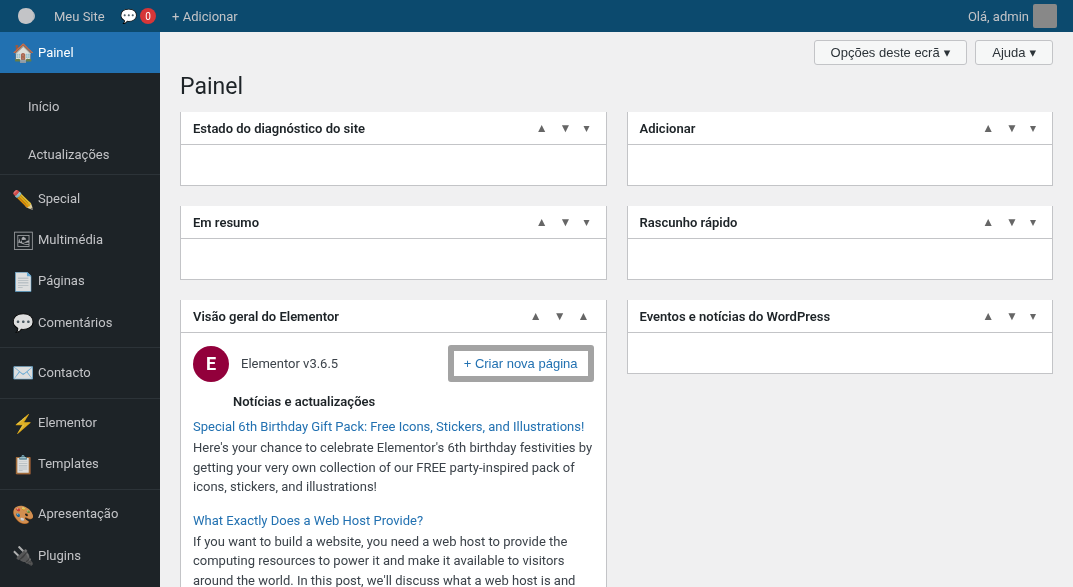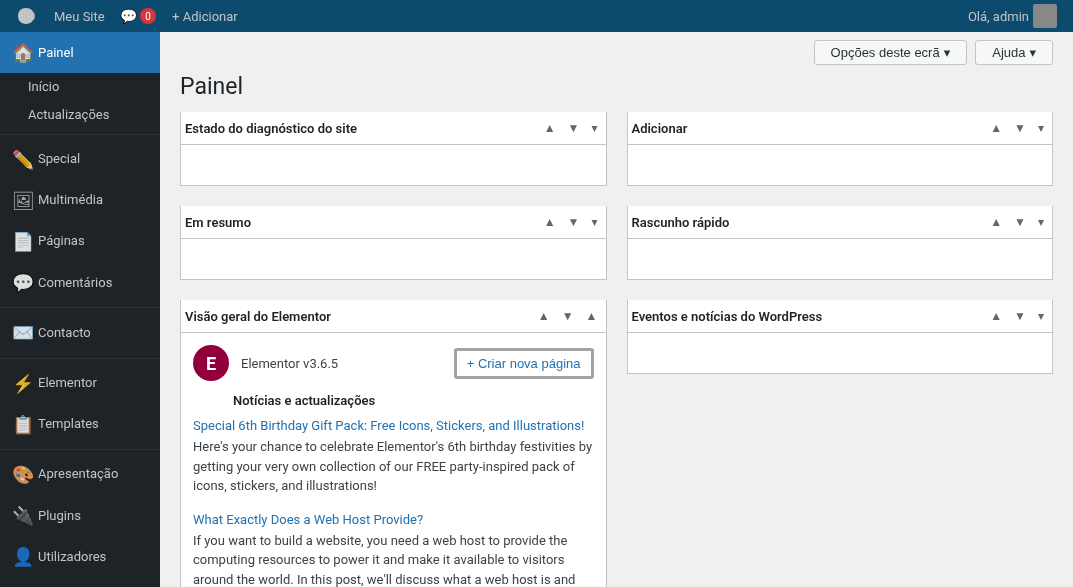--- a/index.html
+++ b/index.html
@@ -80,21 +80,21 @@
       align-items: center;
       padding: 8px 12px;
       color: #c3c4c7;
       cursor: pointer;
       font-size: 13px;
       line-height: 1.4;
       gap: 8px;
       position: relative;
     }
     .sidebar-item.active { background: #2271b1; color: #fff; }
-    .sidebar-item.sub { padding: 5px 12px 5px 28px; font-size: 13px; color: #c3c4c7; }
+    .sidebar-item.sub { padding: 5px 12px 5px 28px; font-size: 13px; color: #c3c4c7; margin-top: 20px; }
     .sidebar-item .icon { font-size: 18px; opacity: 0.85; width: 18px; text-align: center; flex-shrink: 0; }
     .sidebar-divider { height: 1px; background: #2c3338; margin: 4px 0; }
 
     
     .content {
       flex: 1;
       overflow-y: auto;
       overflow-x: hidden;
       padding: 0;
     }
@@ -142,21 +142,21 @@
 
     .widget {
       background: #fff;
       border: 1px solid #c3c4c7;
       border-top: none;
       margin-bottom: 20px;
     }
     .widget-header {
       display: flex;
       align-items: center;
-      padding: 8px 4px;
+      padding: 8px 12px;
       border-bottom: 1px solid #c3c4c7;
       background: #fff;
       gap: 4px;
       cursor: pointer;
     }
     .widget-title {
       flex: 1;
       font-size: 13px;
       font-weight: 600;
       color: #1d2327;
@@ -186,21 +186,21 @@
       border-radius: 50%;
       display: flex; align-items: center; justify-content: center;
       color: #fff;
       font-size: 18px;
       font-weight: bold;
       flex-shrink: 0;
     }
     .elementor-version { font-size: 13px; color: #3c434a; }
     .criar-btn {
       margin-left: auto;
-      border: 3px solid #a3a3a3;
+      border: 6px solid #a3a3a3;
       color: #2271b1;
       background: #fff;
       padding: 5px 10px;
       border-radius: 3px;
       cursor: pointer;
       font-size: 13px;
       display: flex;
       align-items: center;
       gap: 4px;
       white-space: nowrap;

